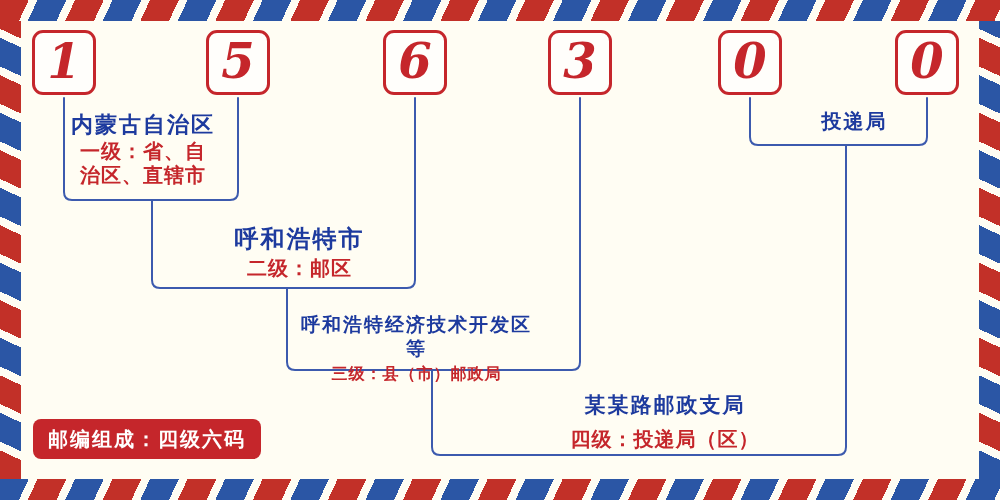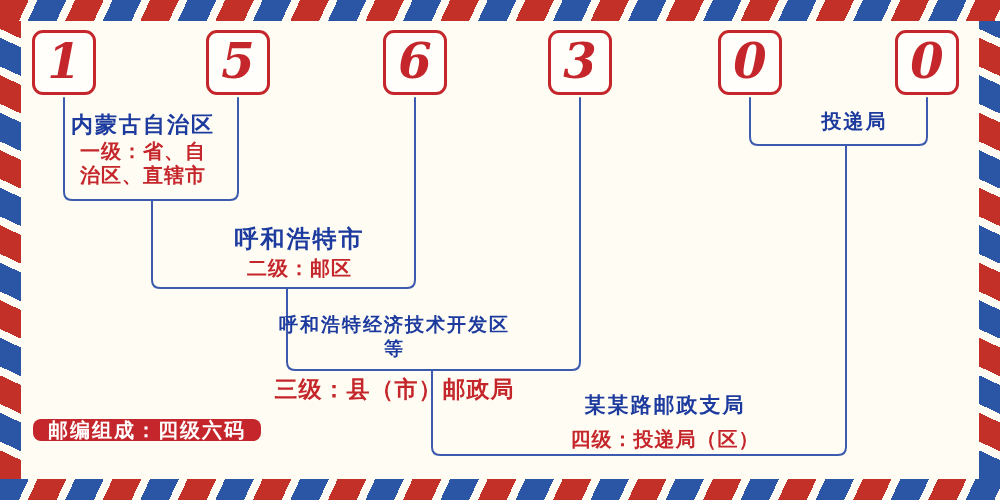--- a/index.html
+++ b/index.html
@@ -56,37 +56,37 @@
   .lbl-desc { color:#c5262b; font-weight:bold; letter-spacing:1px; }
 
   .label-1 { left:64px;  top:111px; width:158px; }
   .label-1 .lbl-name { font-size:22px; line-height:28px; }
   .label-1 .lbl-desc { font-size:20px; line-height:24px; }
 
   .label-2 { left:152px; top:224px; width:263px;padding-left:32px; }
   .label-2 .lbl-name { font-size:24px; line-height:30px; }
   .label-2 .lbl-desc { font-size:20px; line-height:28px; }
 
-  .label-3 { left:271px; top:313px; width:247px;font-family:Liberation Serif, serif; }
+  .label-3 { left:293px; top:313px; width:247px; }
   .label-3 .lbl-name { font-size:19px; line-height:24px; }
-  .label-3 .lbl-desc { font-size:23px; line-height:26px;margin-top:16px; }
+  .label-3 .lbl-desc { font-size:16px; line-height:26px; }
 
   .label-4 { left:432px; top:392px; width:466px; }
   .label-4 .lbl-name { font-size:21px; line-height:26px; }
   .label-4 .lbl-desc { font-size:20px; line-height:26px; margin-top:8px; }
 
   .label-5 { left:750px; top:108px; width:177px; }
   .label-5 .lbl-name { font-size:20px; line-height:26px;padding-left:32px; }
 
   
   .badge {
     position:absolute; left:33px; top:419px;
     background:#c5262b; color:#ffffff; border-radius:8px;
     font-size:20px; font-weight:bold; letter-spacing:2px;
-    padding:0 15px; line-height:22px;
+    padding:9px 15px; line-height:22px;
   }
 </style>
 </head>
 <body>
 
 <div class="canvas">
 
   <div class="stripe stripe-top"></div>
   <div class="stripe stripe-bottom"></div>
   <div class="stripe stripe-left"></div>

